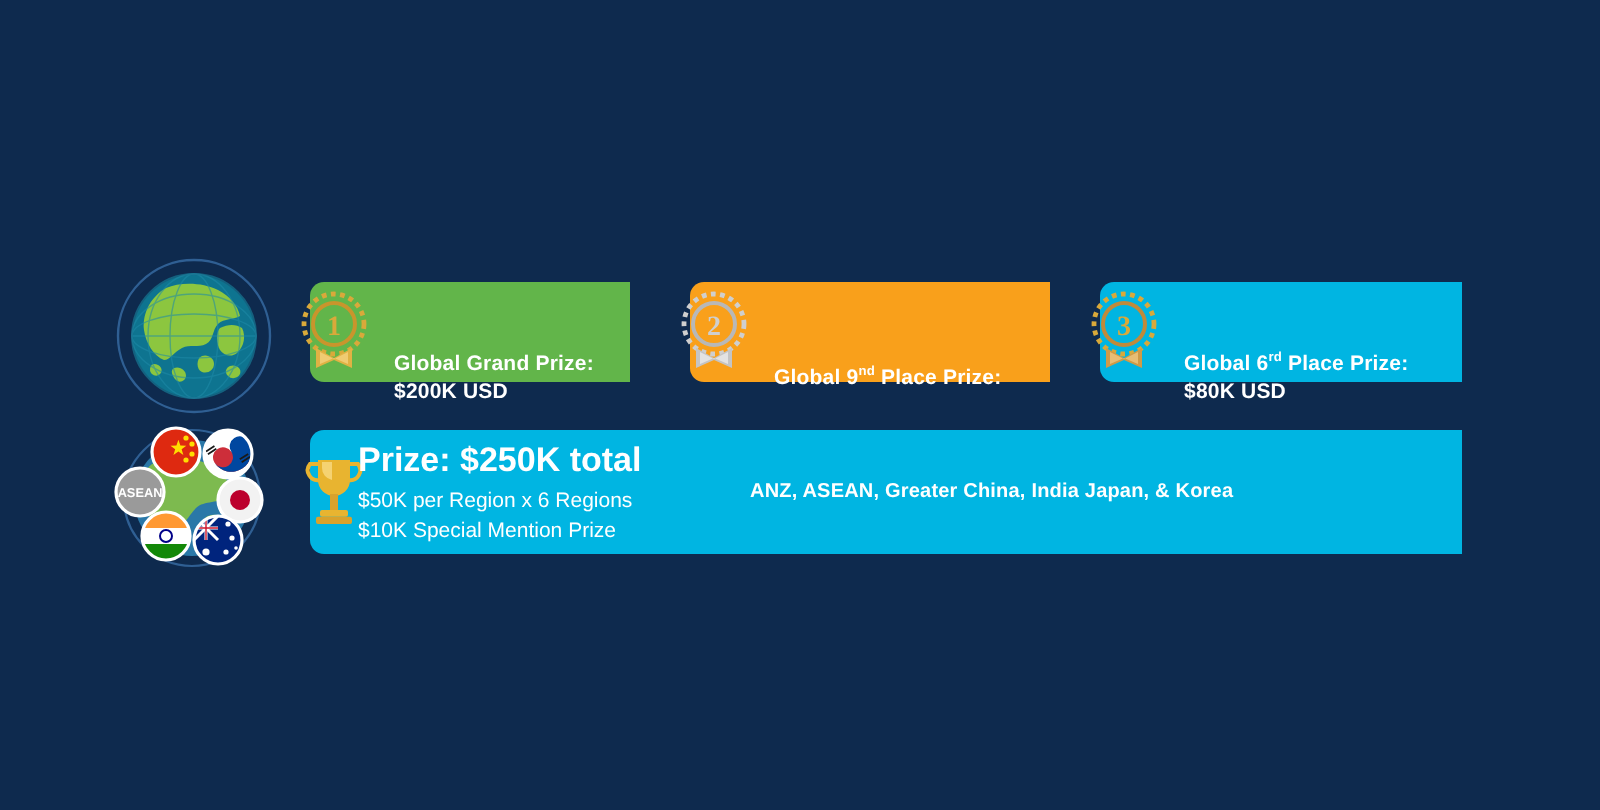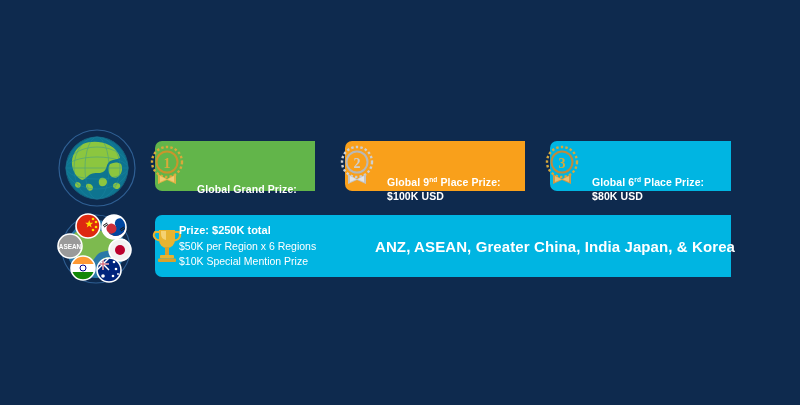--- a/index.html
+++ b/index.html
@@ -88,29 +88,29 @@
   .regional-text {
     position: absolute;
     left: 24px;
     top: 50%;
     transform: translateY(-50%);
     color: #ffffff;
     font-size: 10.5px;
     line-height: 1.5;
     white-space: nowrap;
   }
-  .regional-text .line-head { font-weight: bold; font-size: 11px; }
+  .regional-text .line-head { font-weight: bold; font-size: 17px; }
   .regional-text .line-sub { font-weight: normal; }
   .regions-list {
     position: absolute;
     left: 220px;
     top: 50%;
     transform: translateY(-50%);
     color: #ffffff;
-    font-size: 15px;
+    font-size: 10px;
     font-weight: bold;
     white-space: nowrap;
     letter-spacing: .1px;
   }
 
   
   .globe-icon {
     position: absolute;
     left: 57px; top: 128px;
     width: 80px; height: 80px;
@@ -159,36 +159,36 @@
         <svg viewBox="0 0 40 46" width="40" height="46">
           <circle cx="20" cy="19" r="15" fill="none" stroke="#d9a93a" stroke-width="2.4" stroke-dasharray="2.4 2.2"></circle>
           <circle cx="20" cy="19" r="10.5" fill="none" stroke="#c9952c" stroke-width="2"></circle>
           <text x="20" y="24.5" font-family="'Liberation Serif', serif" font-size="14" font-weight="bold" fill="#d9a93a" text-anchor="middle">1</text>
           <path d="M11 31 L20 36 L29 31 L29 41 L20 37 L11 41 Z" fill="#e0b244"></path>
           <path d="M13 33 L20 36.5 L27 33 L27 39 L20 36 L13 39 Z" fill="#f0cb72"></path>
         </svg>
       </div>
       <div class="card-text">
         <span><span>Global Grand Prize:</span><sup></sup><span></span></span>
+        <span class="amount">$200K USD</span>
       </div>
     </div>
 
     <div class="prize-card" id="card-2">
       <div class="medal">
         <svg viewBox="0 0 40 46" width="40" height="46">
           <circle cx="20" cy="19" r="15" fill="none" stroke="#cfcfcf" stroke-width="2.4" stroke-dasharray="2.4 2.2"></circle>
           <circle cx="20" cy="19" r="10.5" fill="none" stroke="#b8b8b8" stroke-width="2"></circle>
           <text x="20" y="24.5" font-family="'Liberation Serif', serif" font-size="14" font-weight="bold" fill="#cfcfcf" text-anchor="middle">2</text>
           <path d="M11 31 L20 36 L29 31 L29 41 L20 37 L11 41 Z" fill="#c4c4c4"></path>
           <path d="M13 33 L20 36.5 L27 33 L27 39 L20 36 L13 39 Z" fill="#e3e3e3"></path>
         </svg>
       </div>
       <div class="card-text">
         <span><span>Global 9</span><sup>nd</sup><span> Place Prize:</span></span>
-        <span class="amount">$100K USD</span>
       </div>
     </div>
 
     <div class="prize-card" id="card-3">
       <div class="medal">
         <svg viewBox="0 0 40 46" width="40" height="46">
           <circle cx="20" cy="19" r="15" fill="none" stroke="#d9a93a" stroke-width="2.4" stroke-dasharray="2.4 2.2"></circle>
           <circle cx="20" cy="19" r="10.5" fill="none" stroke="#c08a3a" stroke-width="2"></circle>
           <text x="20" y="24.5" font-family="'Liberation Serif', serif" font-size="14" font-weight="bold" fill="#d9a93a" text-anchor="middle">3</text>
           <path d="M11 31 L20 36 L29 31 L29 41 L20 37 L11 41 Z" fill="#cf9a47"></path>

